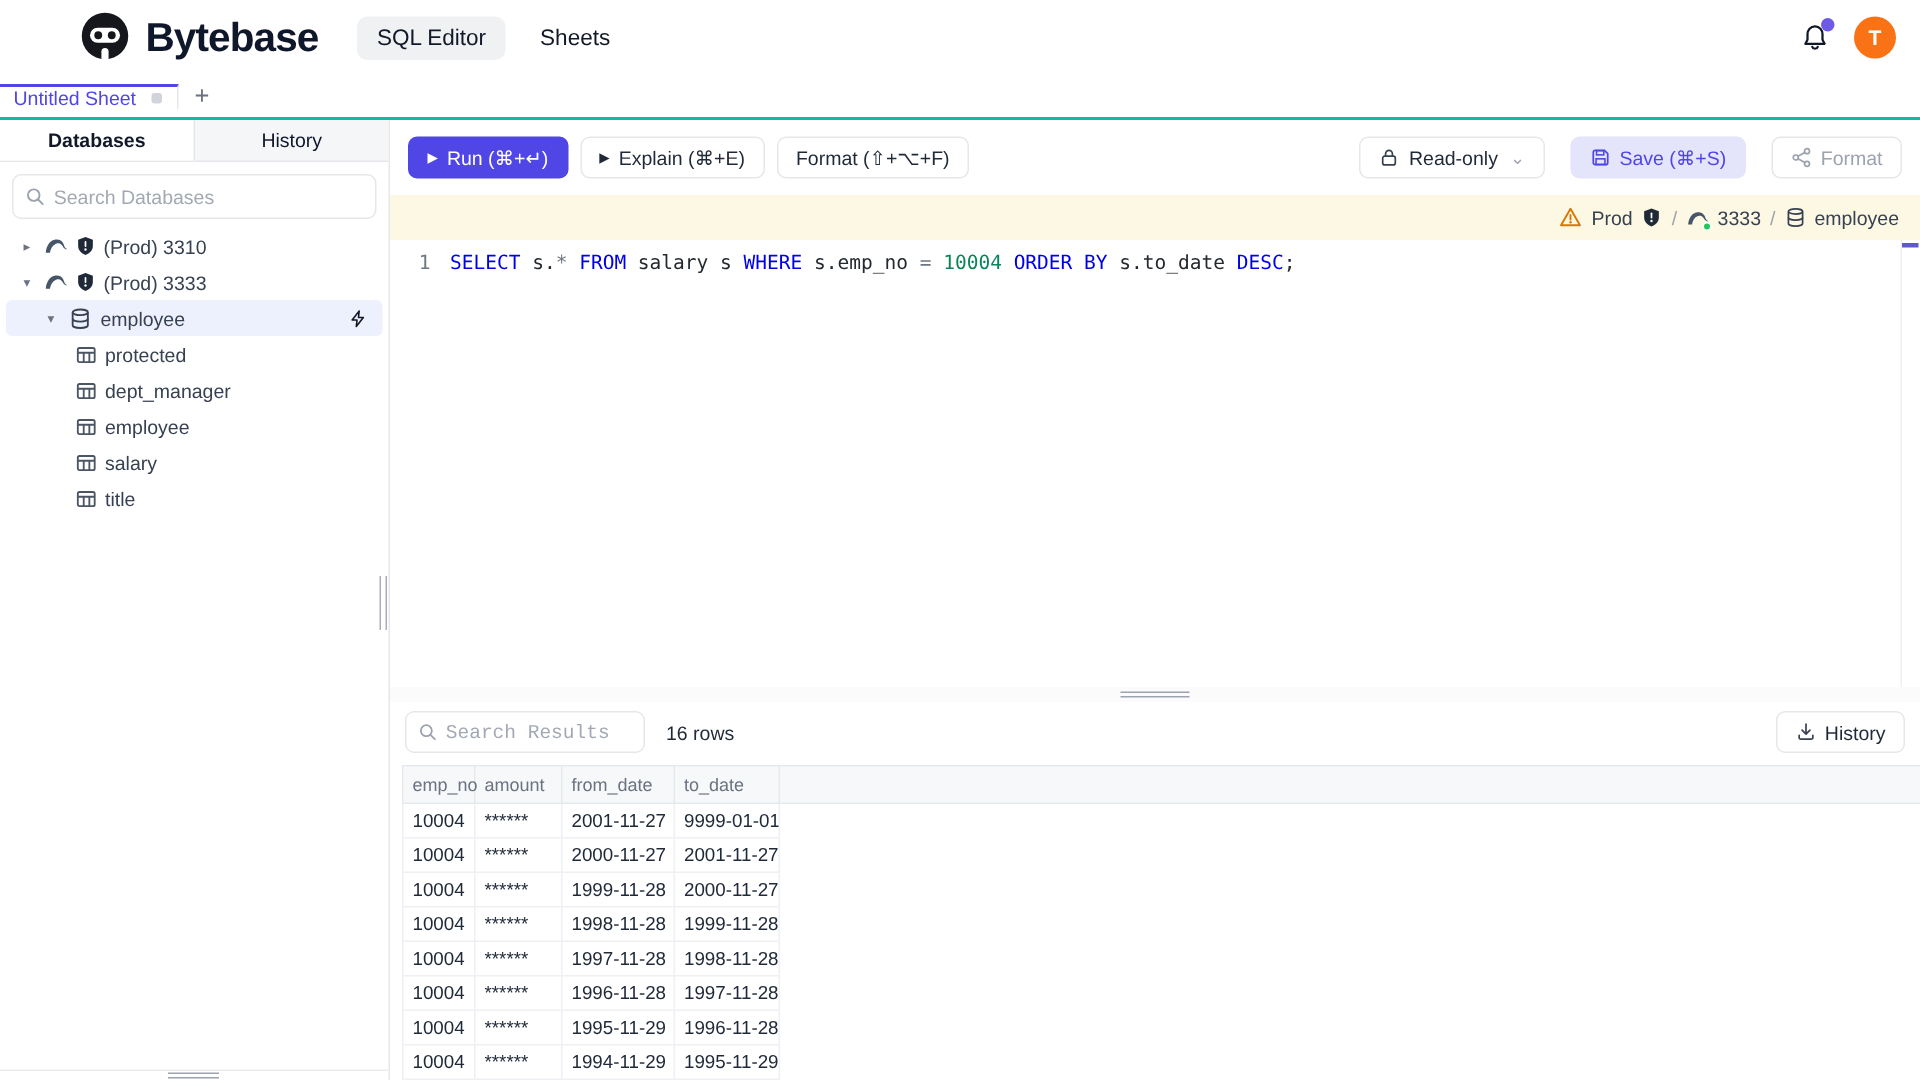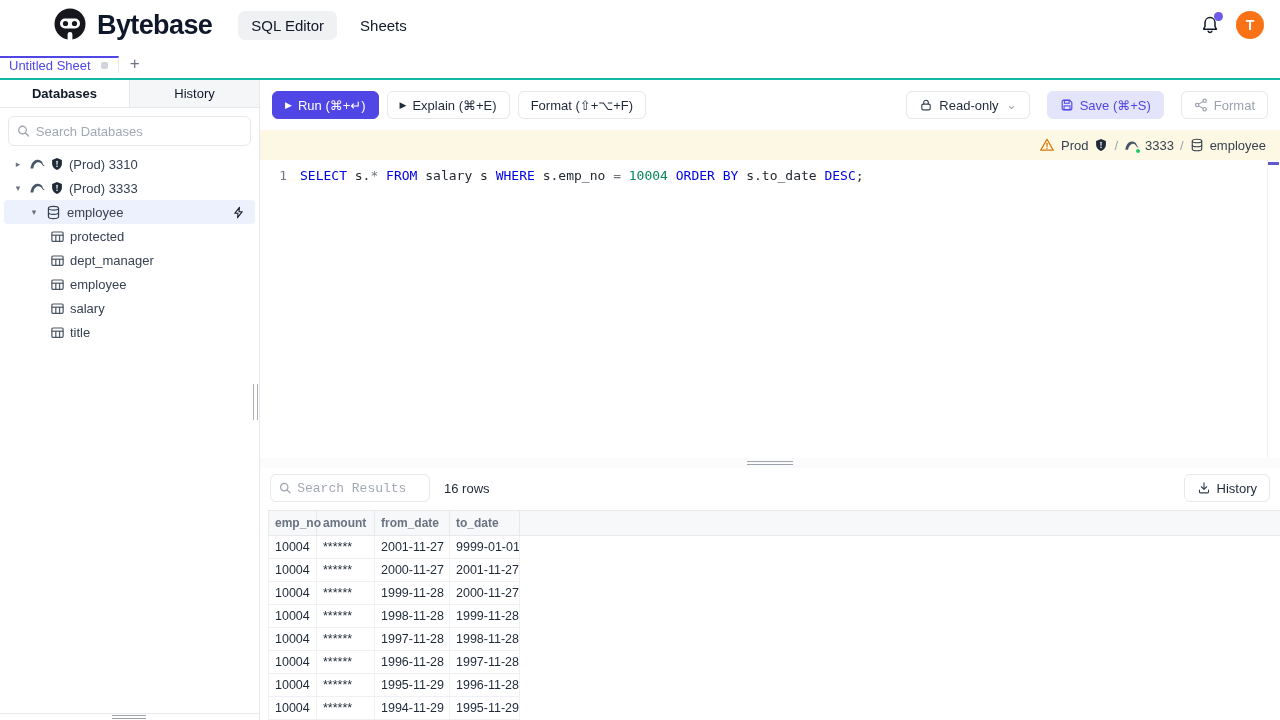--- a/index.html
+++ b/index.html
@@ -93,21 +93,21 @@
   .results-toolbar { height:38px; display:flex; align-items:center; padding:2px 10px 0 10px; gap:14px; flex:none; }
   .results-search { width:160px; height:28px; border:1px solid #e5e7eb; border-radius:6px; display:flex; align-items:center;
     padding:0 8px; gap:6px; }
   .results-search input { border:none; outline:none; font-size:13px; width:100%; font-family:Liberation Mono, monospace; color:#374151; background:transparent; }
   .results-search input::placeholder { color:#a3a9b3; }
   .row-count { font-size:13px; color:#1f2937; }
   .btn-export { margin-left:auto; }
 
   .grid-wrap { flex:1; overflow:hidden; padding:4px 0 0 8px; }
   table.grid { border-collapse:collapse; width:100%; table-layout:fixed; }
-  .grid th { background:#f6f8fa; color:#6b7280; font-weight:700; font-size:12px; text-align:left;
+  .grid th { background:#f6f8fa; color:#6b7280; font-weight:400; font-size:12px; text-align:left;
     padding:5px 6px; border:1px solid #e6e9ec; height:24px; }
   .grid th.filler { border-right:none; }
   .grid td { font-size:12.5px; color:#1f2937; padding:4px 6px; border:1px solid #eef0f3; height:23px;
     overflow:hidden; white-space:nowrap; }
   .grid td.filler { border:none; border-left:1px solid #eef0f3; background:#fff; }
 </style>
 </head>
 <body>
 
 <div class="topnav">

